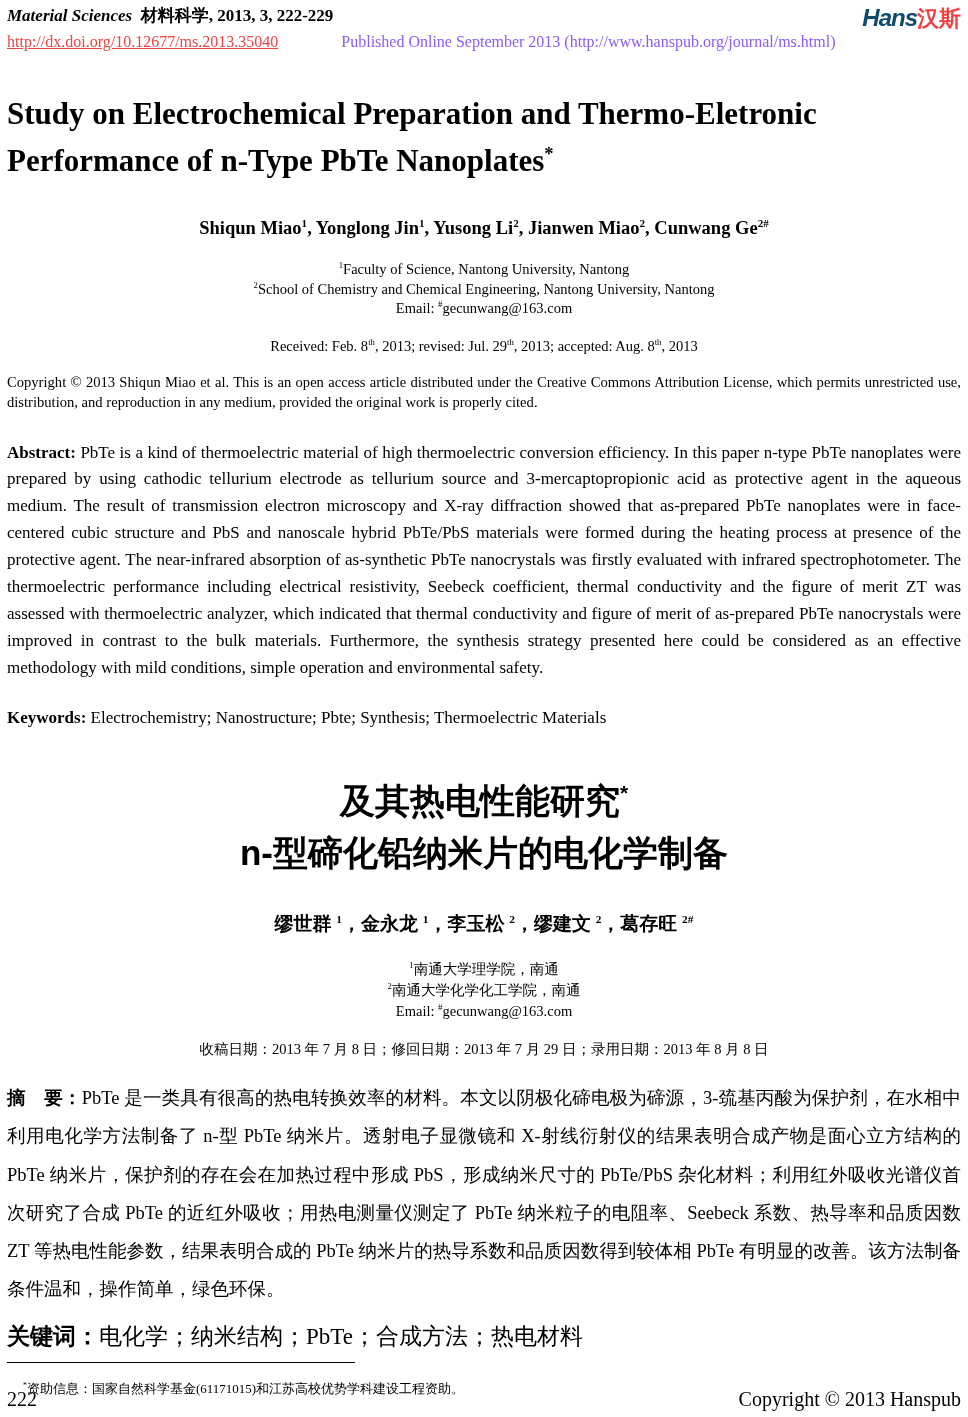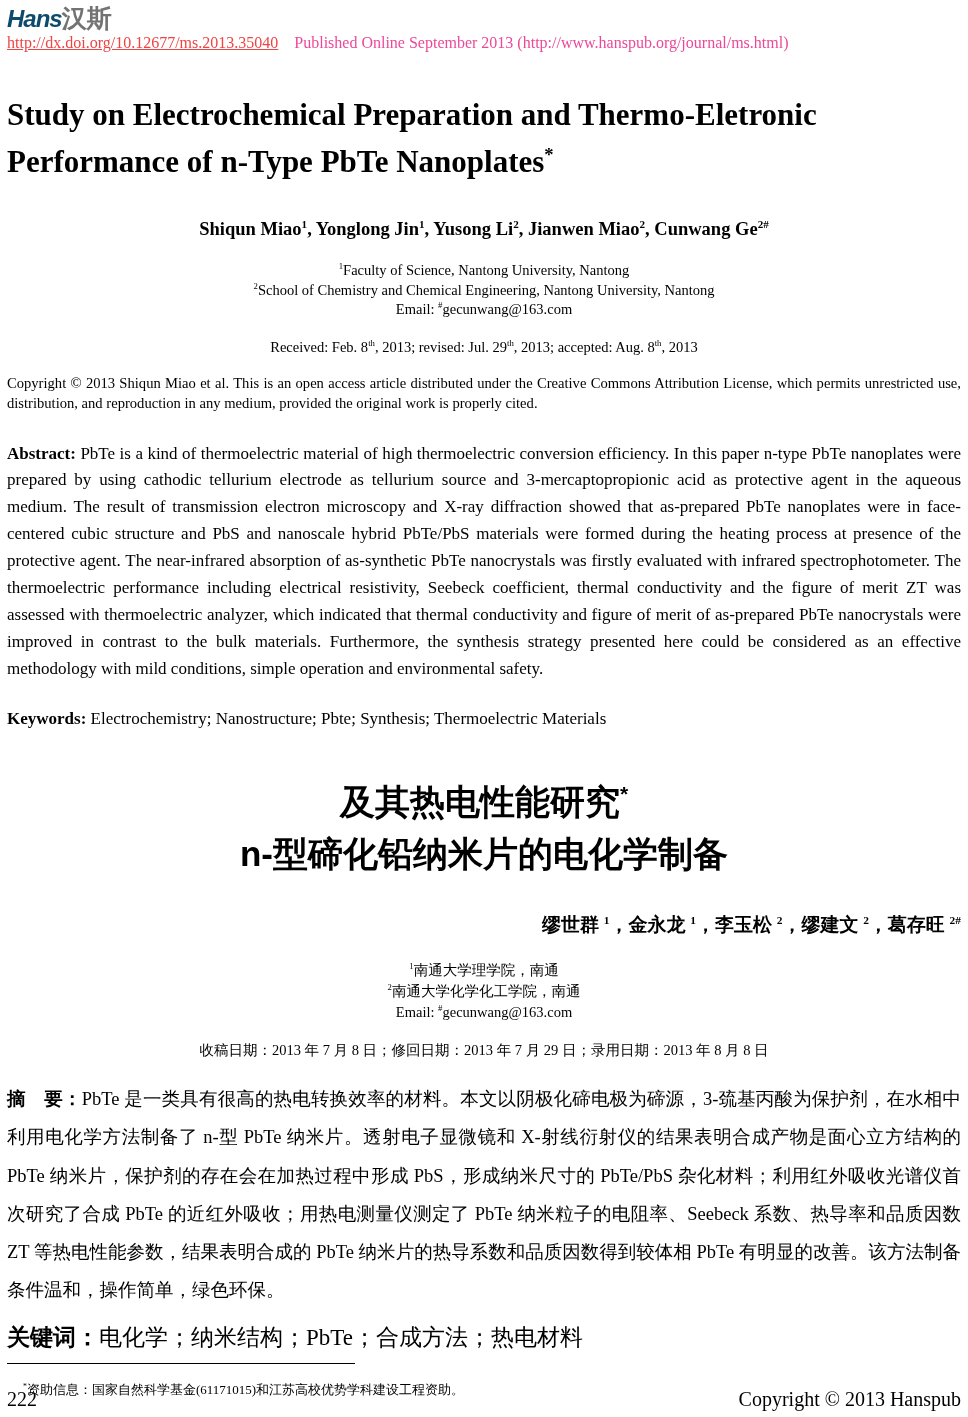--- a/index.html
+++ b/index.html
@@ -9,61 +9,62 @@
     font-family: "Liberation Serif", "DejaVu Serif", serif;
     position: relative; overflow: hidden;
   }
   .page { padding: 6px 7px 0 7px; }
 
   
   .hdr-row1 { display: flex; justify-content: space-between; align-items: flex-start; font-size: 17px; font-weight: bold; line-height: 1.2; }
   .jr-en { font-style: italic; }
   .logo { white-space: nowrap; line-height: 1; }
   .logo-en { color: #0c4a6e; font-style: italic; font-weight: bold; font-size: 24px; font-family: "Liberation Sans", sans-serif; letter-spacing: -1px; }
-  .logo-cn { color: #737373; font-weight: bold; font-size: 25px; font-family: "Liberation Sans", sans-serif; }
+  .logo-cn { color: #ef4444; font-weight: bold; font-size: 22px; font-family: "Liberation Sans", sans-serif; }
   .hdr-row2 { font-size: 16px; margin-top: 3px; }
   .doi { color: #ef4444; text-decoration: underline; }
-  .pub { color: #ec4899; }
+  .pub { color: #8b5cf6; margin-left: 47px; }
 
   sup { font-size: 60%; line-height: 0; vertical-align: super; }
 
   
   .title { font-size: 31px; font-weight: bold; line-height: 1.5; margin: 40px 0 0 0; }
   .authors { text-align: center; font-size: 18.5px; font-weight: bold; margin-top: 34px; }
   .affil { text-align: center; font-size: 14.5px; margin-top: 21px; line-height: 1.35; }
   .received { text-align: center; font-size: 14.5px; margin-top: 19px; }
   .copyright { font-size: 14.6px; margin-top: 17px; line-height: 1.4; text-align: justify; }
 
   .abstract { font-size: 17px; margin-top: 27px; line-height: 1.585; text-align: justify; }
   .keywords { font-size: 17px; margin-top: 26px; }
   .b { font-weight: bold; }
 
   
   .cn-title { text-align: center; font-size: 35px; font-weight: bold; line-height: 1.5; margin-top: 47px; font-family: "Liberation Sans", "DejaVu Sans", sans-serif; }
-  .cn-authors { text-align: right; font-size: 19px; font-weight: bold; margin-top: 31px; }
+  .cn-authors { text-align: center; font-size: 19px; font-weight: bold; margin-top: 31px; }
   .cn-affil { text-align: center; font-size: 14.5px; margin-top: 22px; line-height: 1.45; }
   .cn-dates { text-align: center; font-size: 14.5px; margin-top: 18px; }
   .cn-abstract { font-size: 18.5px; margin-top: 20px; line-height: 2.07; text-align: justify; }
   .cn-keywords { font-size: 23px; margin-top: 12px; }
   .cn-label { font-family: "Liberation Sans", "DejaVu Sans", sans-serif; font-weight: bold; }
 
   
   .fn-rule { width: 348px; border-top: 1.5px solid #000; margin-top: 10px; }
   .footnotes { font-size: 13px; line-height: 1.6; margin-top: 3px; }
   .footnotes div { margin: 16px; }
 
   
   .footer { position: absolute; left: 7px; right: 7px; bottom: 6px; display: flex; justify-content: space-between; font-size: 20px; }
 </style>
 </head>
 <body>
 
 <div class="page">
 
   <div class="hdr-row1">
+    <div><span class="jr-en">Material Sciences</span><span>&nbsp; </span><span>材料科学</span><span>, 2013, 3, 222-229</span></div>
     <div class="logo"><span class="logo-en">Hans</span><span class="logo-cn">汉斯</span></div>
   </div>
   <div class="hdr-row2"><a class="doi" href="#">http://dx.doi.org/10.12677/ms.2013.35040</a><span>&nbsp;&nbsp;&nbsp; </span><span class="pub">Published Online September 2013 (http://www.hanspub.org/journal/ms.html)</span></div>
 
   <div class="title">
     <div>Study on Electrochemical Preparation and Thermo-Eletronic</div>
     <div><span>Performance of n-Type PbTe Nanoplates</span><sup>*</sup></div>
   </div>
 
   <div class="authors"><span>Shiqun Miao</span><sup>1</sup><span>, Yonglong Jin</span><sup>1</sup><span>, Yusong Li</span><sup>2</sup><span>, Jianwen Miao</span><sup>2</sup><span>, Cunwang Ge</span><sup>2#</sup></div>

